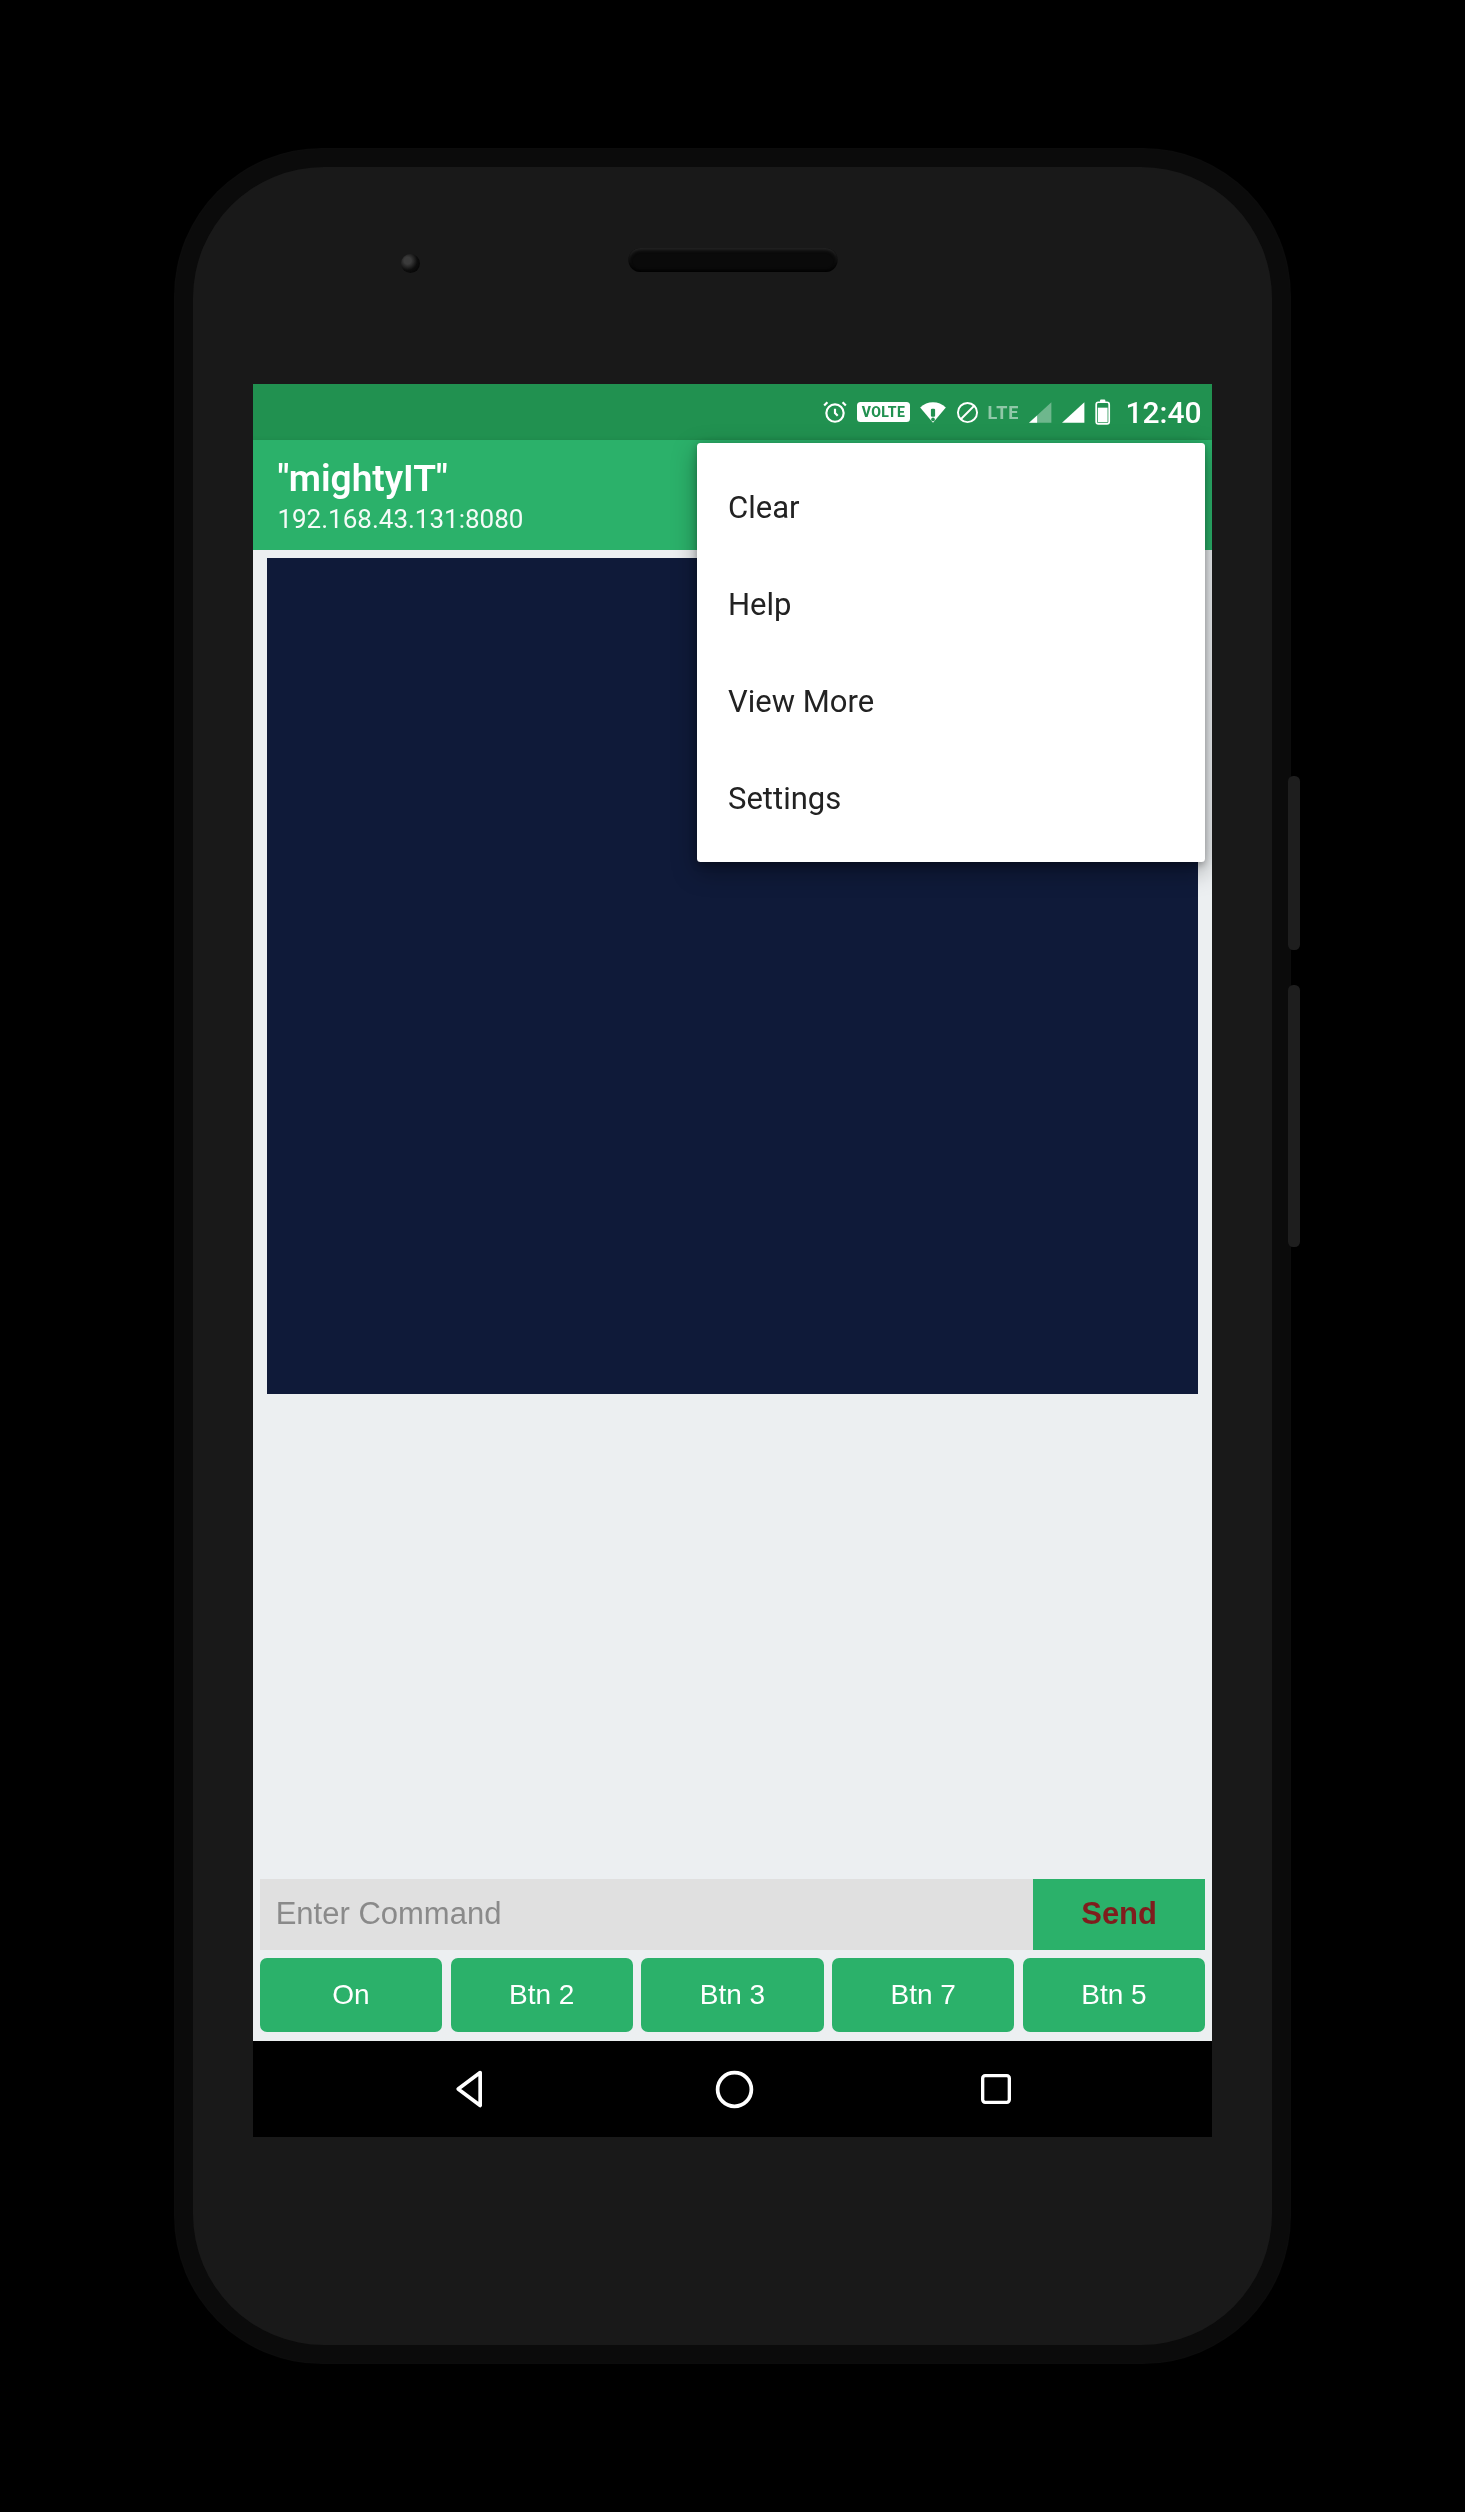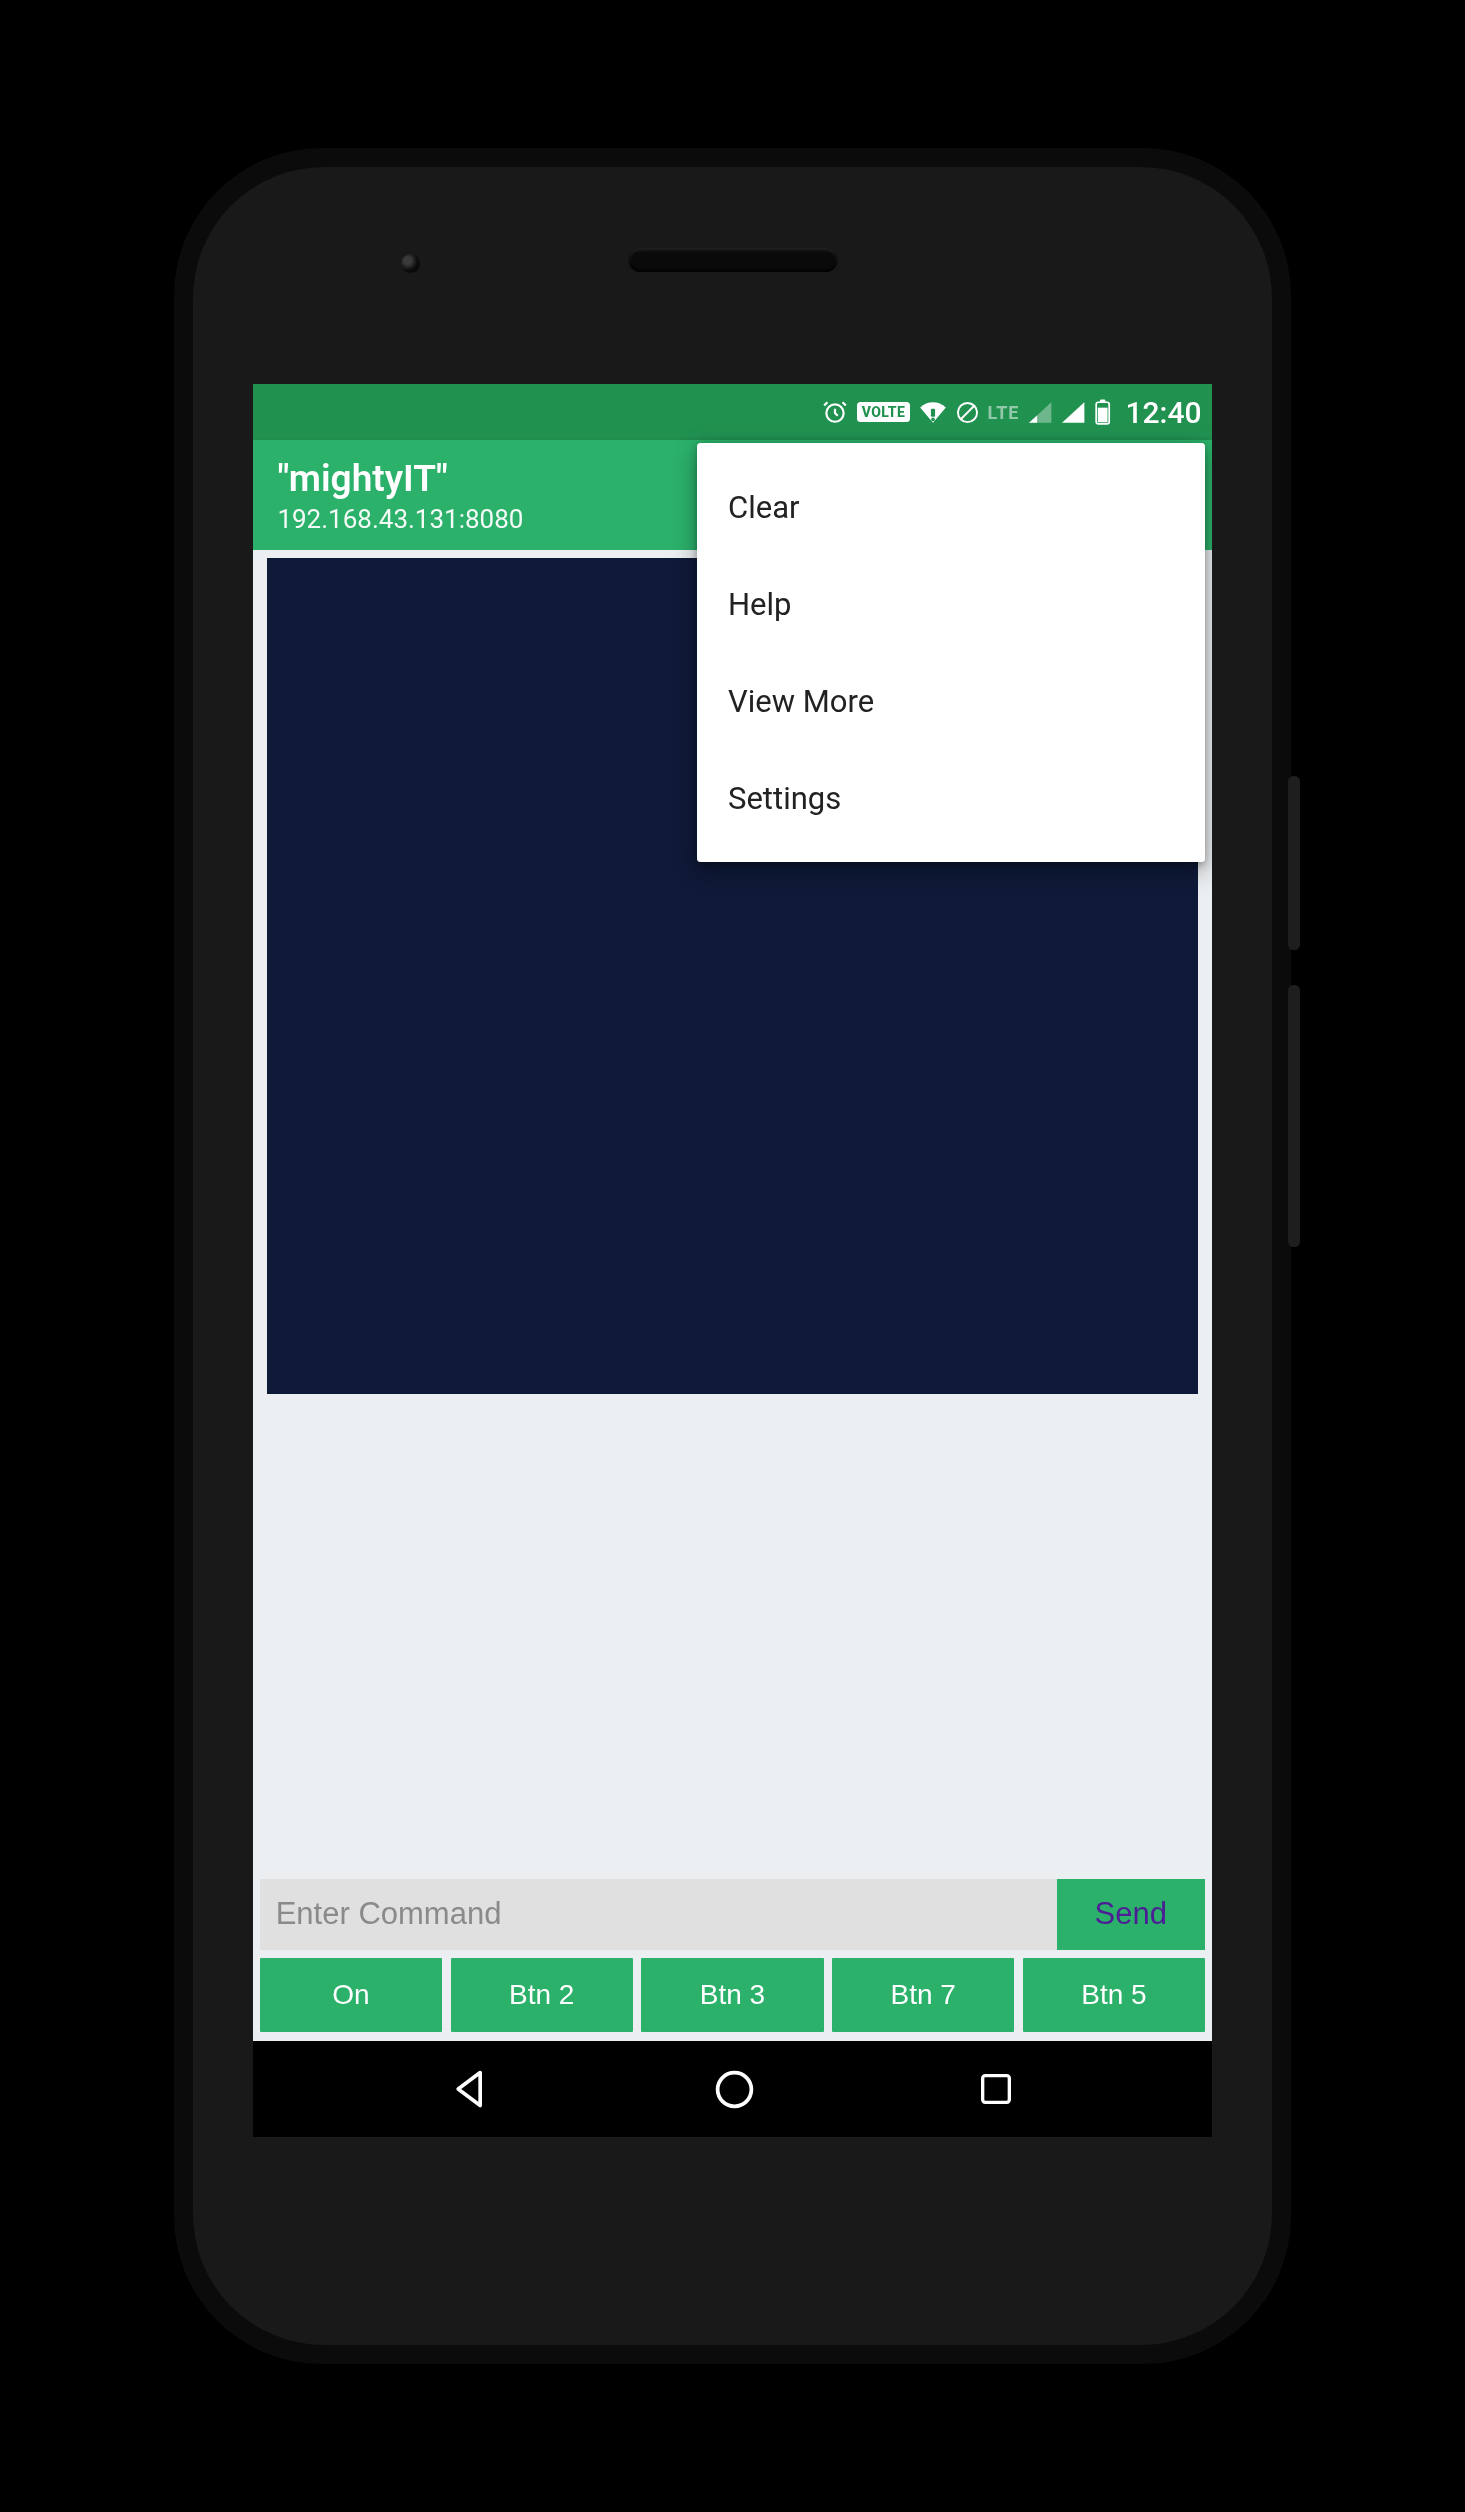--- a/index.html
+++ b/index.html
@@ -146,38 +146,38 @@
     background: #e0e0e0;
     border: none;
     font-size: 31px;
     padding: 17.4px 15.7px;
     color: #15803d;
     outline: none;
   }
   .cmd-input::placeholder { color: #8a8a8a; }
   .send-btn {
     background: #2bb16a;
-    color: #4c1d95;
+    color: #7f1d1d;
     border: none;
     font-size: 31px;
-    font-weight: 400;
-    padding: 0 38px;
+    font-weight: 700;
+    padding: 0 48px;
     cursor: pointer;
   }
   .btn-row {
     display: flex;
     gap: 8.7px;
     margin: 0 7px 8.7px;
   }
   .q-btn {
     flex: 1;
     background: #2bb16a;
     color: #fff;
     border: none;
-    border-radius: 1px;
+    border-radius: 7px;
     font-size: 28px;
     font-weight: 500;
     padding: 21px 0;
     cursor: pointer;
   }
   
   .nav-bar {
     height: 96px;
     background: #000;
     display: flex;

